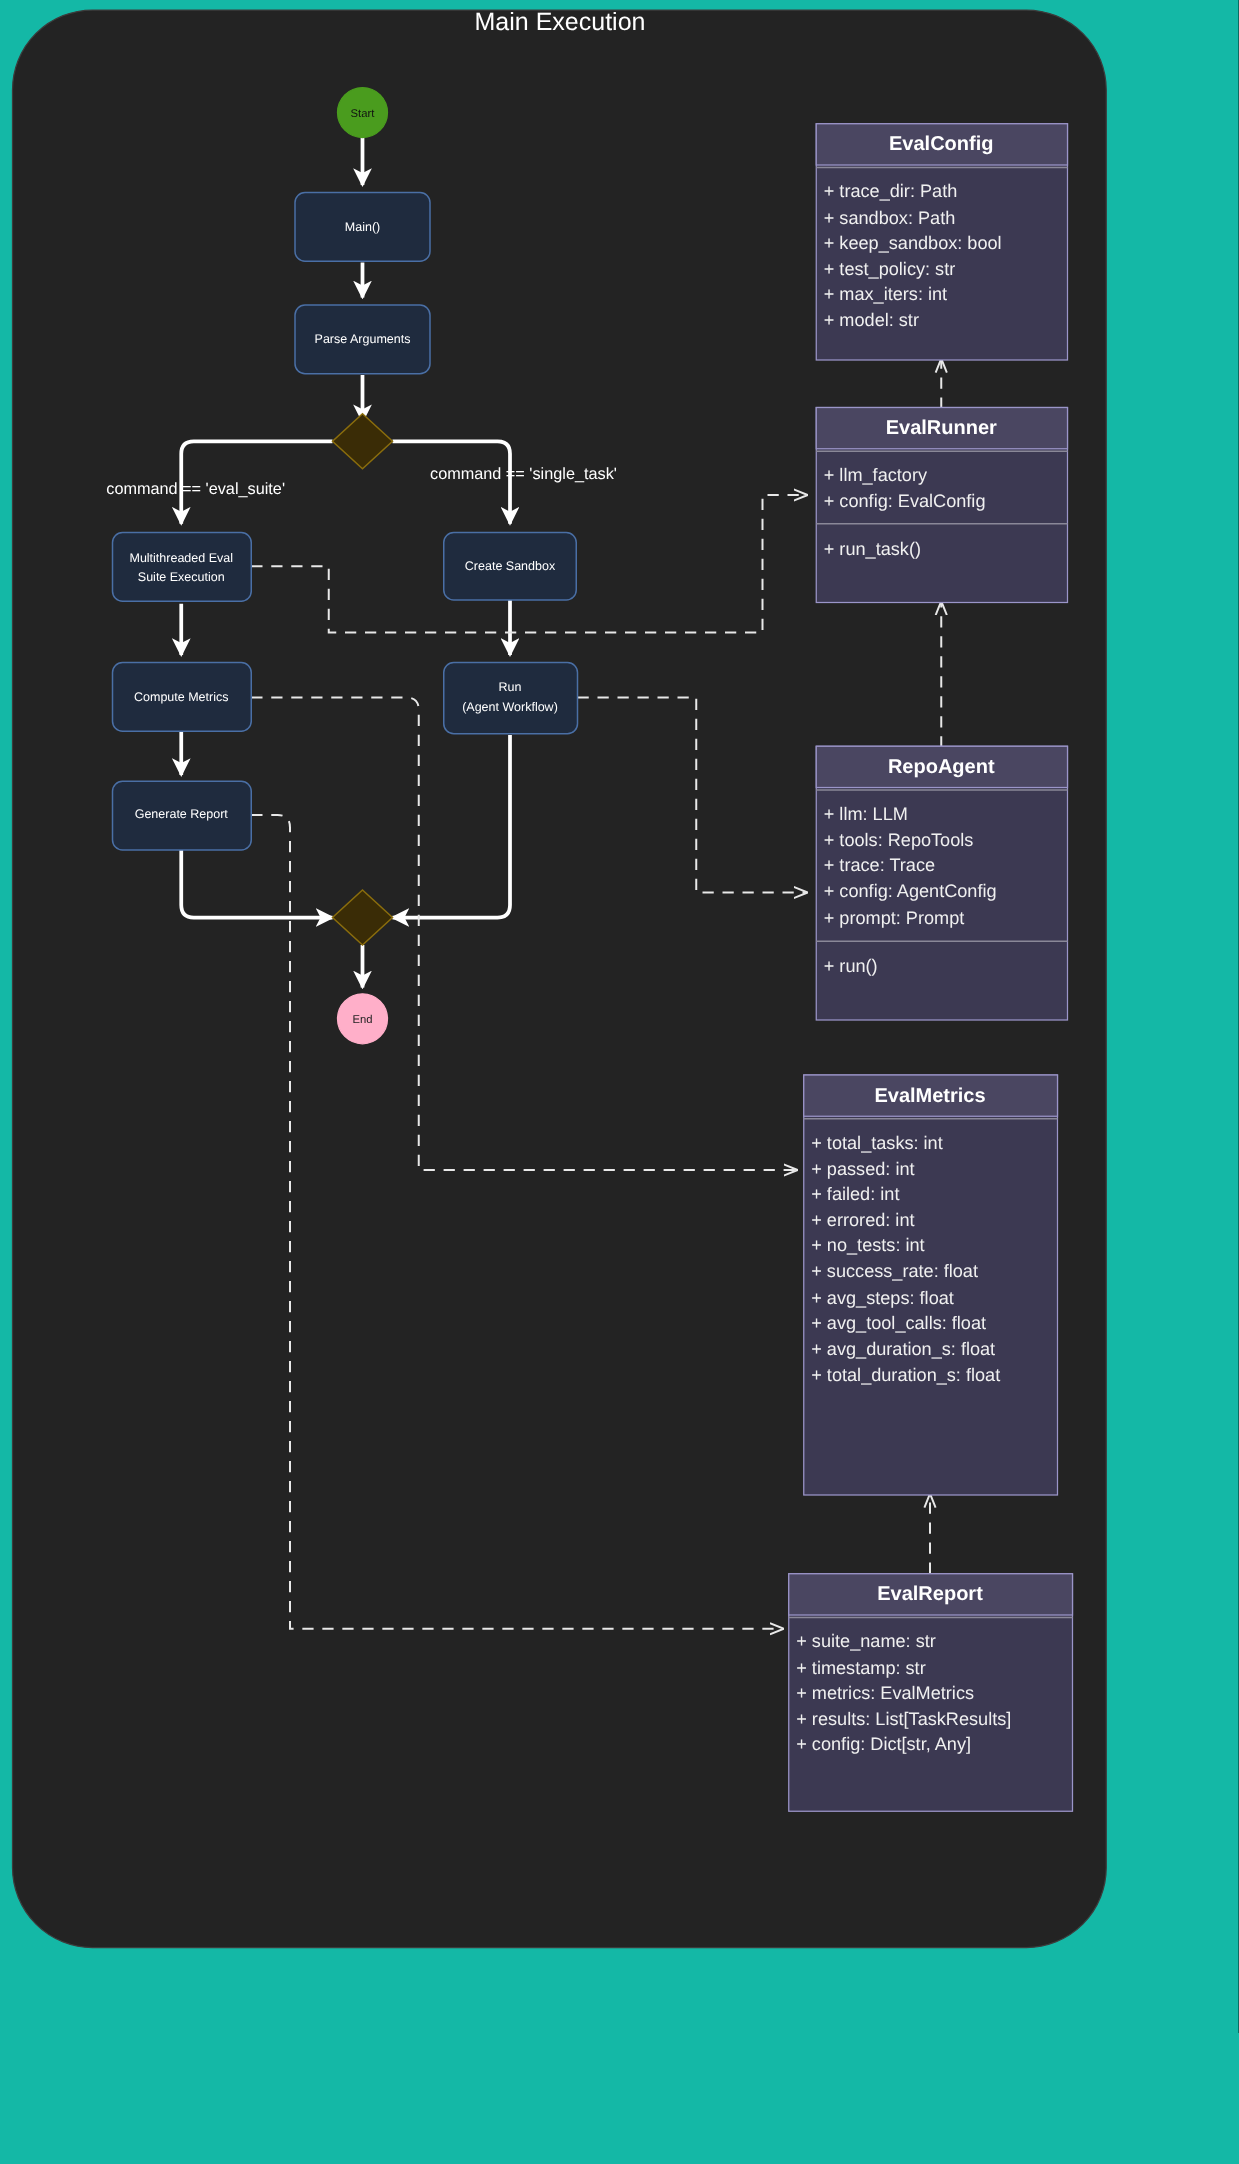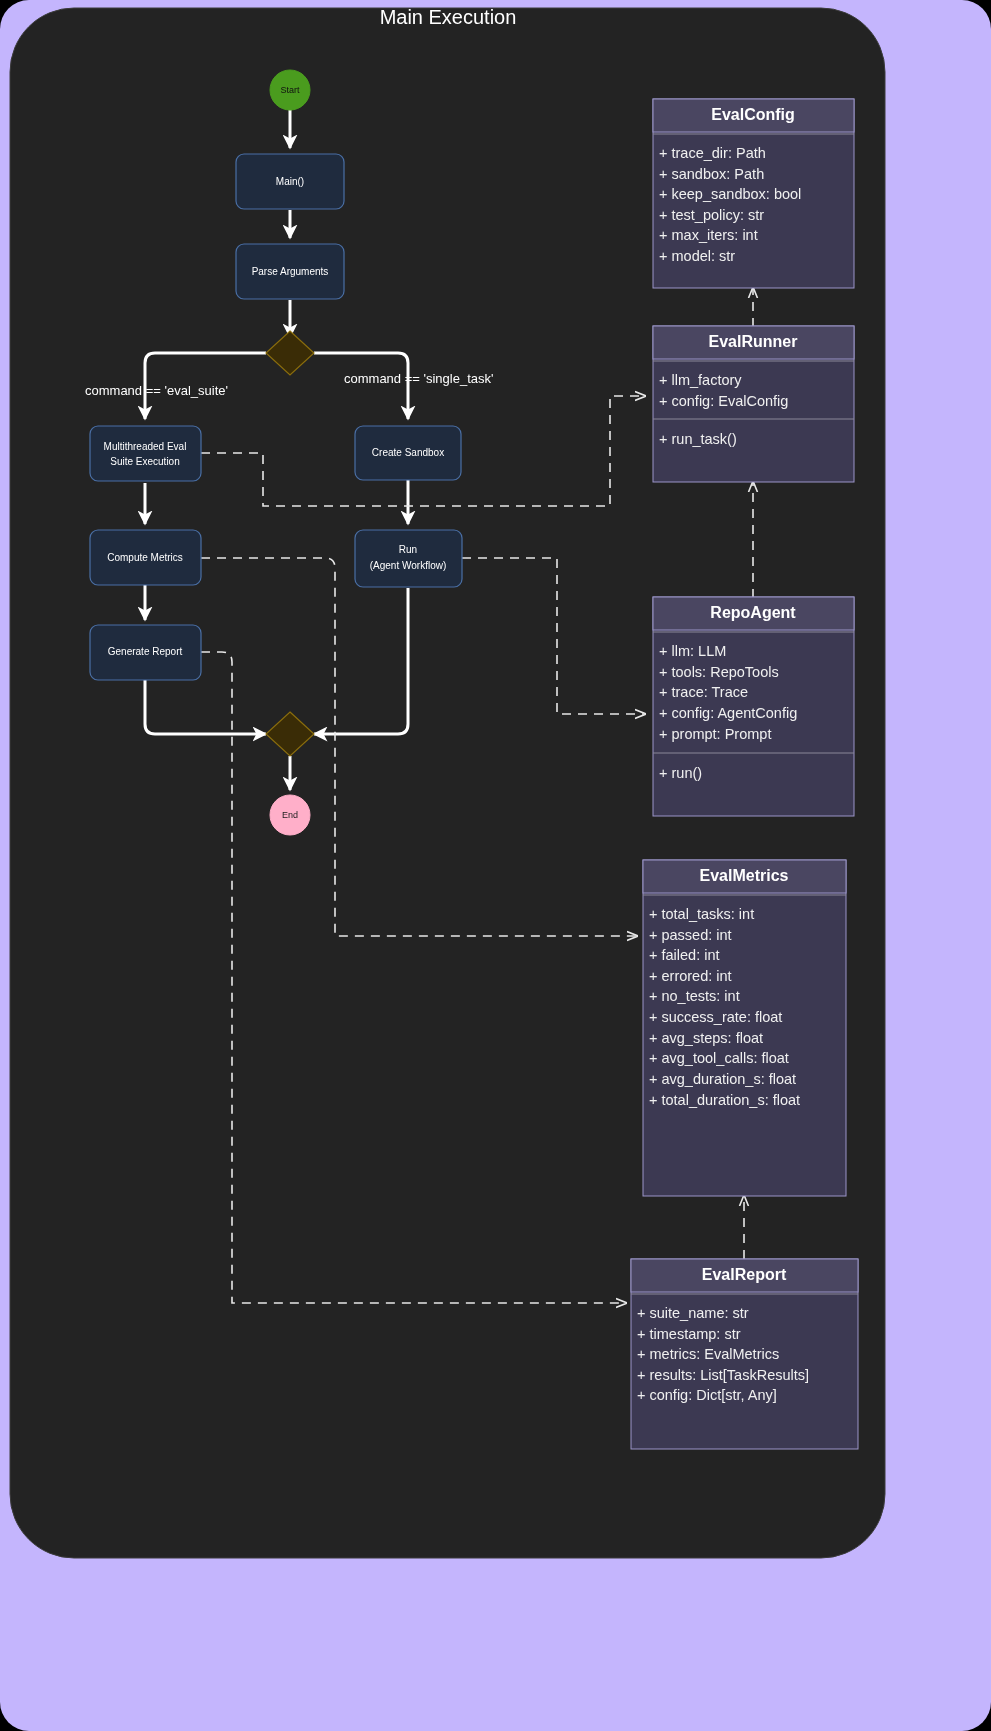--- a/index.html
+++ b/index.html
@@ -11,22 +11,21 @@
   body {
     width: 991px;
     height: 1731px;
     font-family: "Liberation Sans", sans-serif;
     overflow: hidden;
   }
   #diagram-root {
     position: relative;
     width: 991px;
     height: 1731px;
-    background: #c4b5fd;
-    border-radius: 29px;
+    background: #14b8a6;
   }
   svg#diagram-svg {
     display: block;
     width: 991px;
     height: 1731px;
   }
   .subgraph-bg {
     fill: #232323;
     stroke: #3c3c3c;
     stroke-width: 1;

